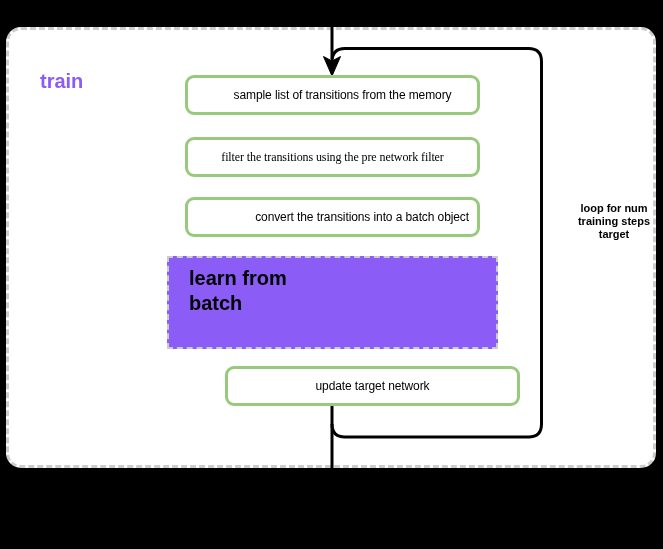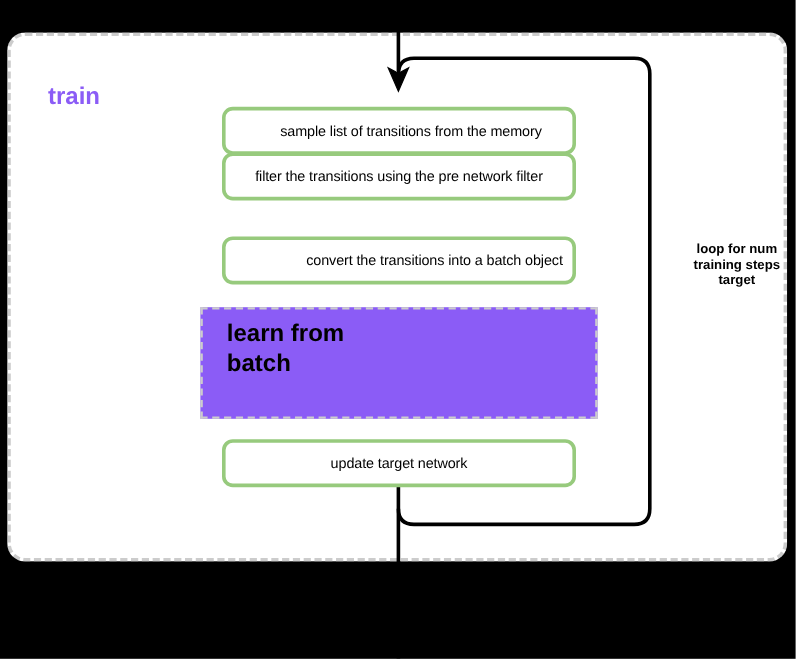--- a/index.html
+++ b/index.html
@@ -46,24 +46,24 @@
     background: #ffffff;
     border: 3px solid #97ca7d;
     border-radius: 9px;
     display: flex; align-items: center; justify-content: center;
     z-index: 3;
   }
   .step span {
     font-size: 12px; letter-spacing: -0.1px; color: #000;
     text-align: center; padding: 0 8px;
   }
-  .step-1 { top: 89px; padding-left: 20px; }
-  .step-2 { top: 127px; }
+  .step-1 { top: 75px; padding-left: 20px; }
+  .step-2 { top: 137px; font-family: Liberation Serif, serif; }
   .step-3 { top: 197px; justify-content: flex-end; }
-  .step-update { top: 366px; }
+  .step-update { top: 366px; margin-left: 40px; }
 
   
   .subprocess {
     position: absolute;
     left: 167px; top: 256px;
     width: 331px; height: 93px;
     box-sizing: border-box;
     background: #8b5cf6;
     border: 2px dashed #cccccc;
     z-index: 3;

